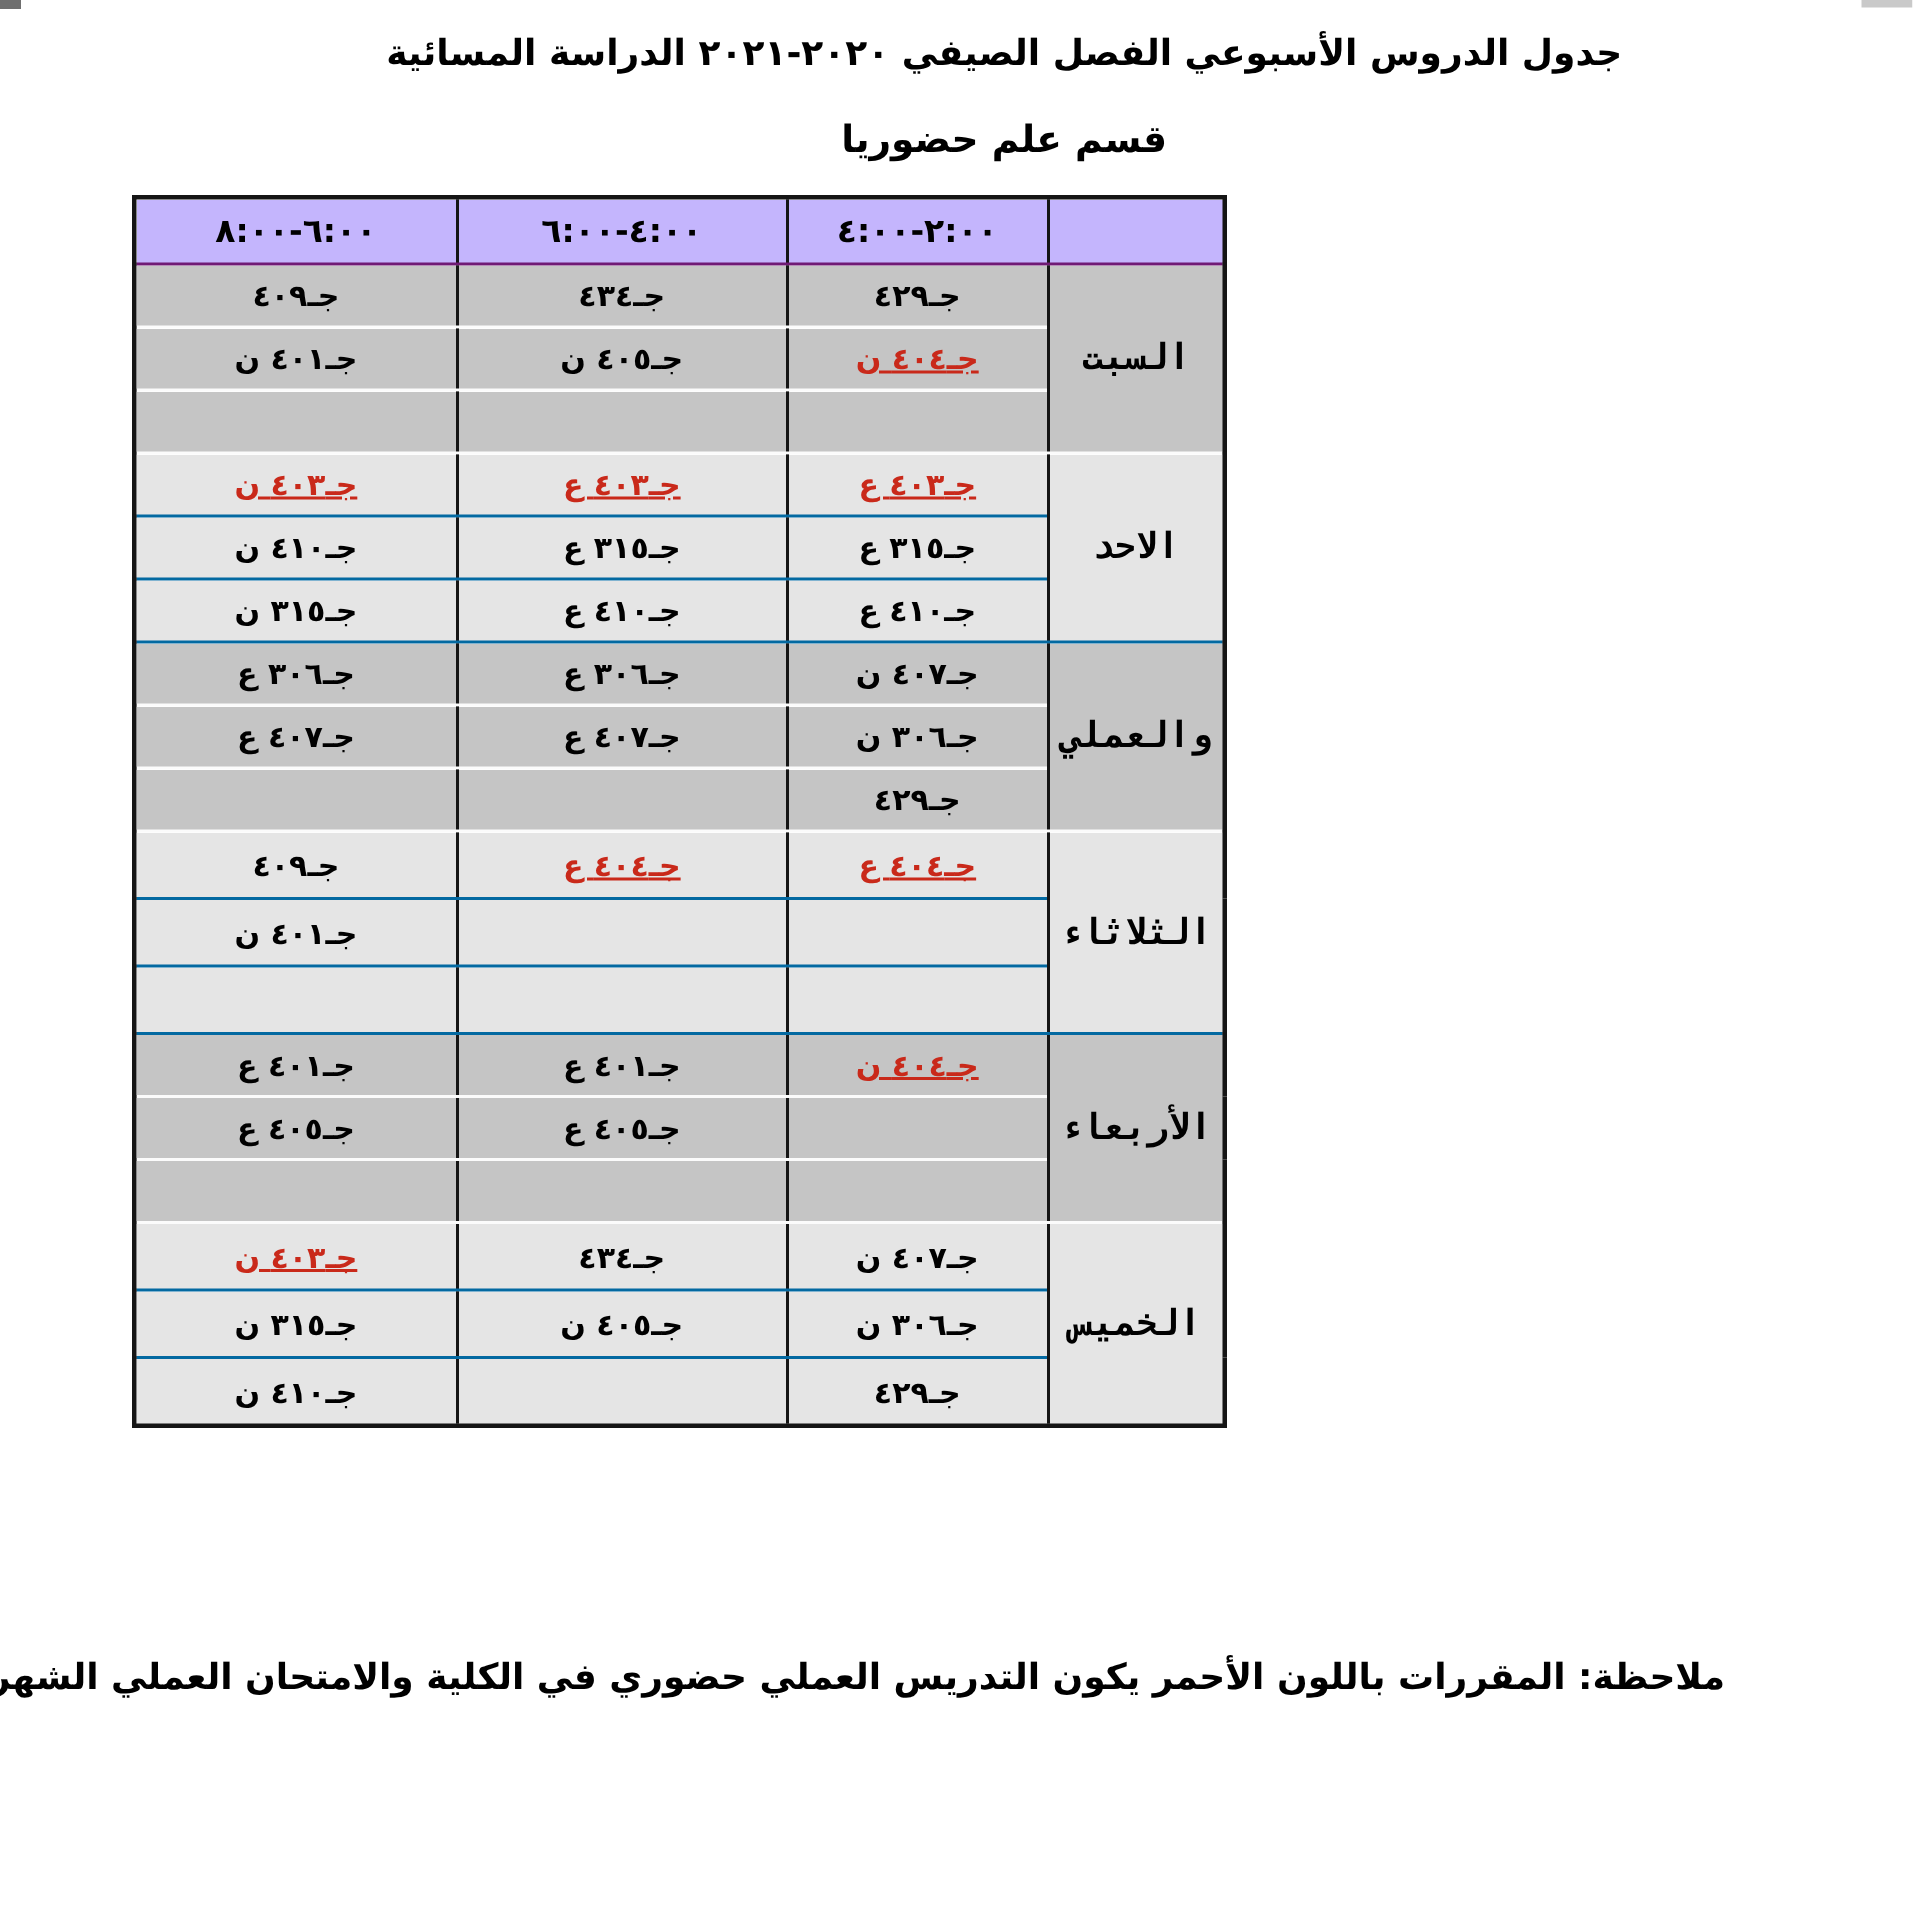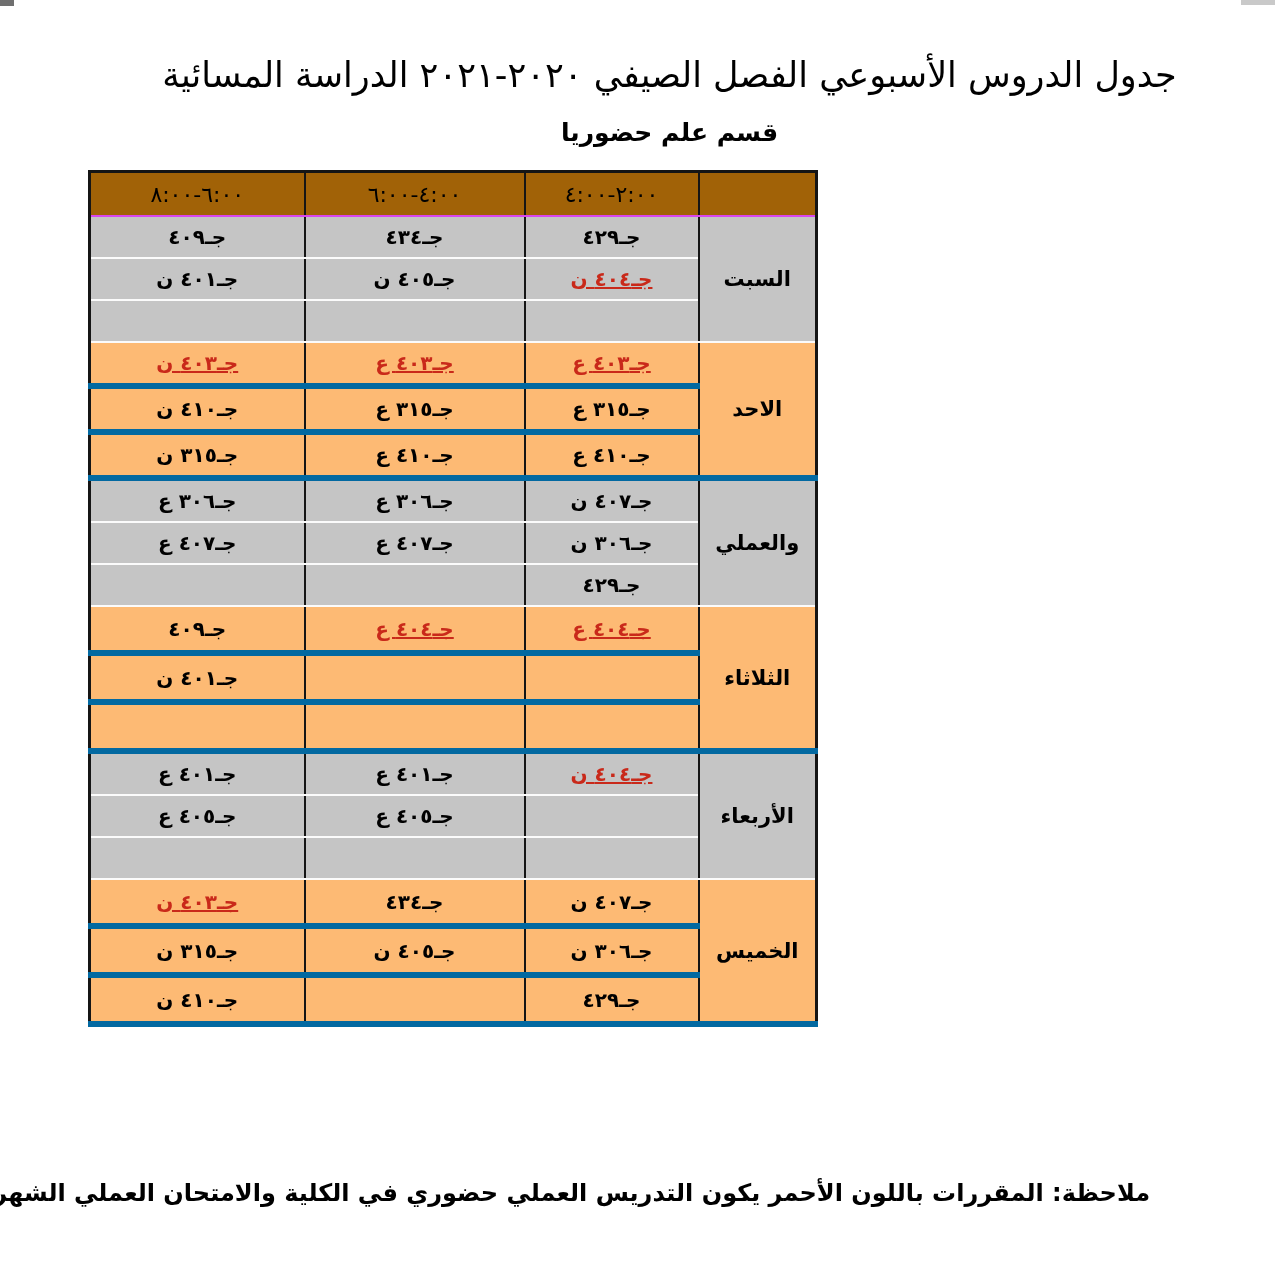--- a/index.html
+++ b/index.html
@@ -7,51 +7,51 @@
     width:1275px;height:1280px;background:#ffffff;position:relative;overflow:hidden;
     font-family:"DejaVu Sans","Liberation Sans",sans-serif;color:#000;
   }
   :root{--red:#c9291a;--gray:#c5c5c5;}
   
   .artifact{position:absolute;background:#9a9a9a;}
   .artifact.tl{left:0;top:0;width:14px;height:6px;background:#6f6f6f;}
   .artifact.tr{right:0;top:0;width:34px;height:5px;background:#c9c9c9;}
 
   .heading{padding-top:16px;padding-left:64px;text-align:center;}
-  .title{font-size:35px;line-height:38px;font-weight:normal;white-space:nowrap;margin-top:40px;}
+  .title{font-size:24px;line-height:38px;font-weight:bold;white-space:nowrap;}
   .subtitle{font-size:25px;font-weight:bold;margin-top:24px;}
 
   table.schedule{
     direction:rtl;border-collapse:collapse;table-layout:fixed;
     margin:23px 0 0 88px;width:727px;border:3px solid #151515;
   }
   .schedule col.c-day{width:118px;}
   .schedule col.c-24{width:174px;}
   .schedule col.c-46{width:220px;}
   .schedule col.c-68{width:215px;}
   .schedule th,.schedule td{
     padding:0;text-align:center;vertical-align:middle;white-space:nowrap;
     border-left:2px solid #151515;border-right:2px solid #151515;
     overflow:hidden;
   }
   .schedule thead th{
-    height:42px;font-size:22px;font-weight:normal;background:#a16207;
-    border-bottom:2px solid #d946ef;
+    height:42px;font-size:22px;font-weight:bold;background:#c4b5fd;
+    border-bottom:2px solid #701a75;
   }
   .schedule tbody td{height:40px;font-size:20px;font-weight:bold;}
   .schedule tbody.tall td{height:43px;}
   .schedule tbody.gray td{
     background:var(--gray);
     border-top:2px solid #fbfbfb;border-bottom:2px solid #fbfbfb;
   }
   .schedule tbody.white td{
-    background:#fdba74;
-    border-top:2px solid #ebebeb;border-bottom:6px solid #0369a1;
-  }
-  .schedule td.day{font-size:21px;}
+    background:#e5e5e5;
+    border-top:2px solid #ebebeb;border-bottom:2px solid #0369a1;
+  }
+  .schedule td.day{font-size:24px;font-family:Liberation Mono, monospace;}
   .schedule td.red{color:var(--red);text-decoration:underline;}
 
   .notes{
     direction:rtl;margin:152px 125px 0 60px;
     font-weight:bold;font-size:24px;color:#000;
   }
   .note-l1{text-align:right;white-space:nowrap;}
   .note-l2{text-align:left;margin-top:18px;}
   .note-l3{text-align:right;margin-top:32px;white-space:nowrap;}
 </style>

